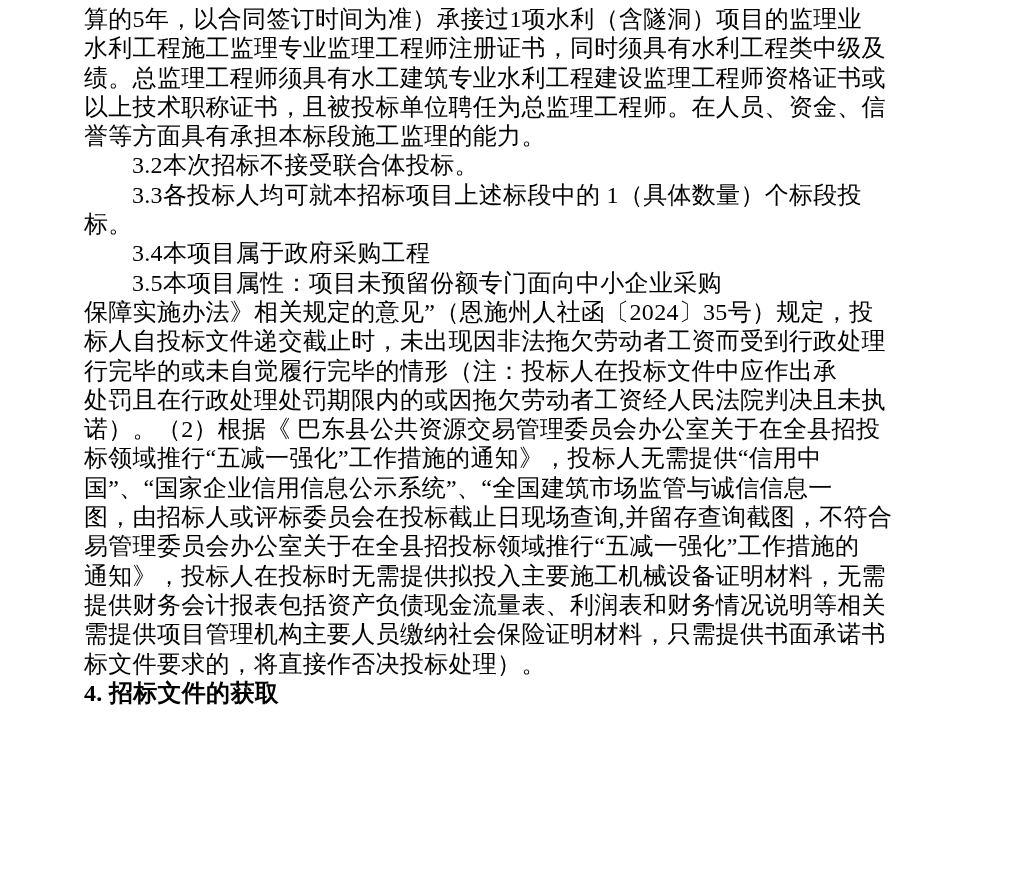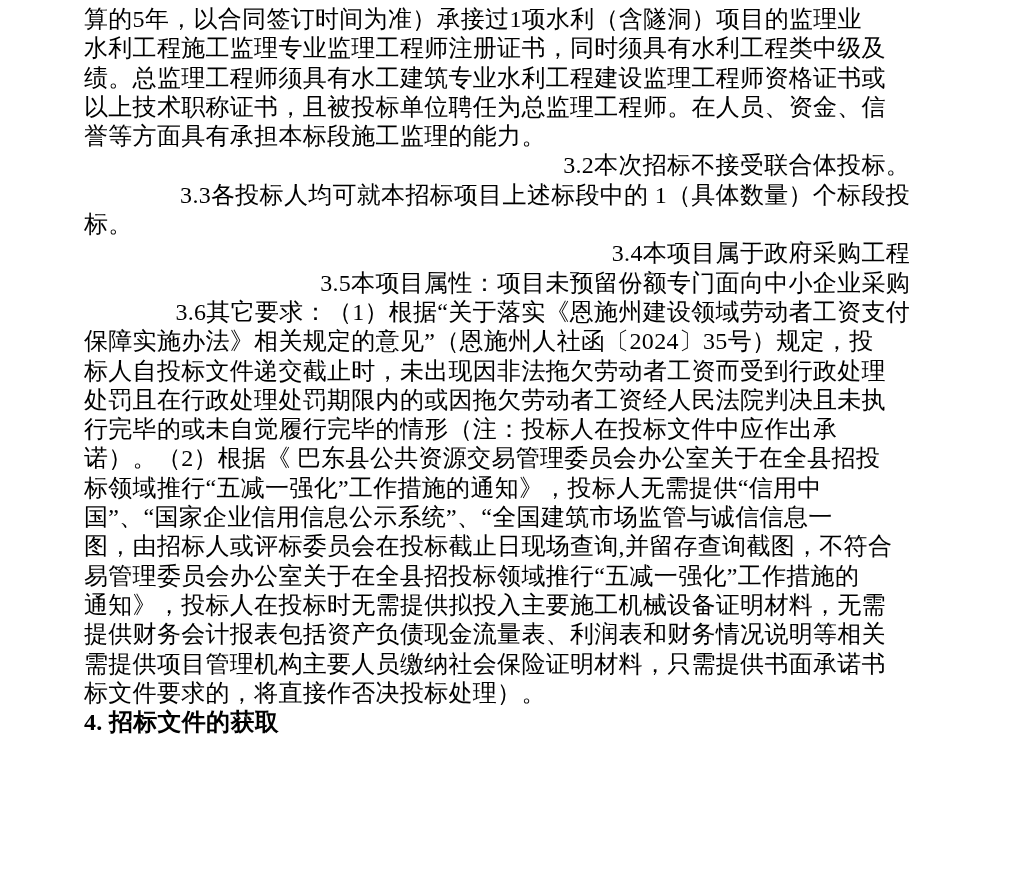--- a/index.html
+++ b/index.html
@@ -22,45 +22,43 @@
     font-family: "Liberation Serif", "DejaVu Serif", serif;
     font-size: 24px;
     line-height: 29.3px;
   }
   .line {
     white-space: nowrap;
     letter-spacing: 0.3px;
   }
   .line.indent {
     padding-left: 48px;
-    text-align: right;
   }
   .line.bold {
     font-weight: bold;
   }
 </style>
 </head>
 <body>
 
 <div class="page" style="background: rgb(255, 255, 255); color: rgb(0, 0, 0);">
     <div class="line">算的5年，以合同签订时间为准）承接过1项水利（含隧洞）项目的监理业</div>
     <div class="line">水利工程施工监理专业监理工程师注册证书，同时须具有水利工程类中级及</div>
     <div class="line">绩。总监理工程师须具有水工建筑专业水利工程建设监理工程师资格证书或</div>
     <div class="line">以上技术职称证书，且被投标单位聘任为总监理工程师。在人员、资金、信</div>
     <div class="line">誉等方面具有承担本标段施工监理的能力。</div>
     <div class="line indent">3.2本次招标不接受联合体投标。</div>
     <div class="line indent">3.3各投标人均可就本招标项目上述标段中的 1（具体数量）个标段投</div>
     <div class="line">标。</div>
     <div class="line indent">3.4本项目属于政府采购工程</div>
     <div class="line indent">3.5本项目属性：项目未预留份额专门面向中小企业采购</div>
-    <div class="line indent">3.6其它要求：（1）根据“关于落实《恩施州建设领域劳动者工资支付</div>
     <div class="line">保障实施办法》相关规定的意见”（恩施州人社函〔2024〕35号）规定，投</div>
     <div class="line">标人自投标文件递交截止时，未出现因非法拖欠劳动者工资而受到行政处理</div>
+    <div class="line">行完毕的或未自觉履行完毕的情形（注：投标人在投标文件中应作出承</div>
     <div class="line">处罚且在行政处理处罚期限内的或因拖欠劳动者工资经人民法院判决且未执</div>
-    <div class="line">行完毕的或未自觉履行完毕的情形（注：投标人在投标文件中应作出承</div>
     <div class="line">诺）。（2）根据《 巴东县公共资源交易管理委员会办公室关于在全县招投</div>
     <div class="line">标领域推行“五减一强化”工作措施的通知》，投标人无需提供“信用中</div>
     <div class="line">国”、“国家企业信用信息公示系统”、“全国建筑市场监管与诚信信息一</div>
     <div class="line">图，由招标人或评标委员会在投标截止日现场查询,并留存查询截图，不符合</div>
     <div class="line">易管理委员会办公室关于在全县招投标领域推行“五减一强化”工作措施的</div>
     <div class="line">通知》，投标人在投标时无需提供拟投入主要施工机械设备证明材料，无需</div>
     <div class="line">提供财务会计报表包括资产负债现金流量表、利润表和财务情况说明等相关</div>
     <div class="line">需提供项目管理机构主要人员缴纳社会保险证明材料，只需提供书面承诺书</div>
     <div class="line">标文件要求的，将直接作否决投标处理）。</div>
     <div class="line bold">4. 招标文件的获取</div>

